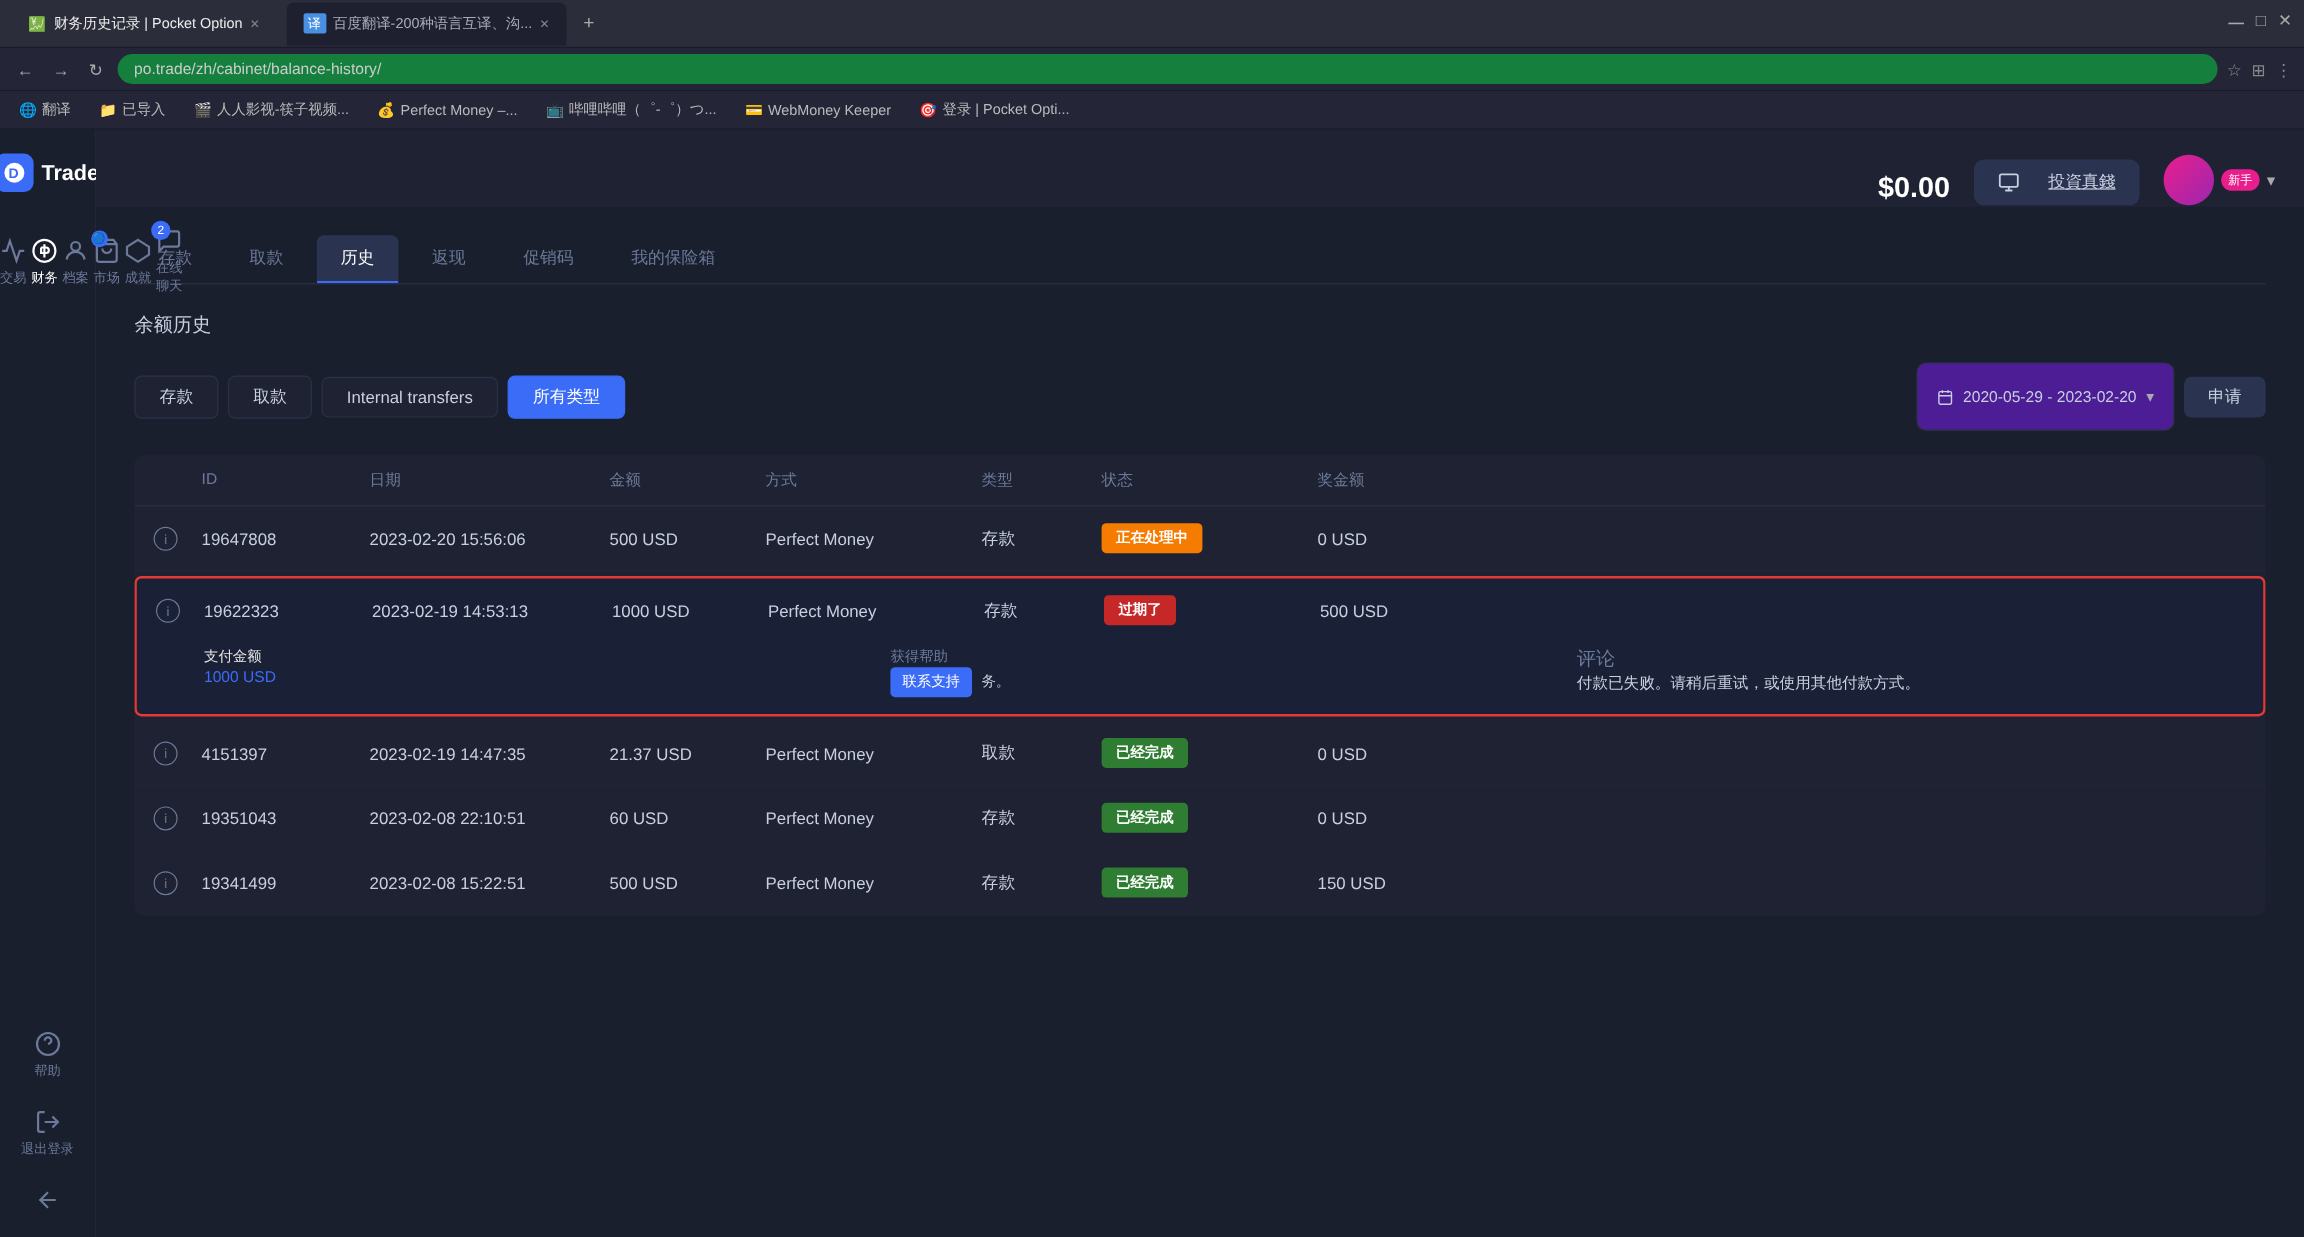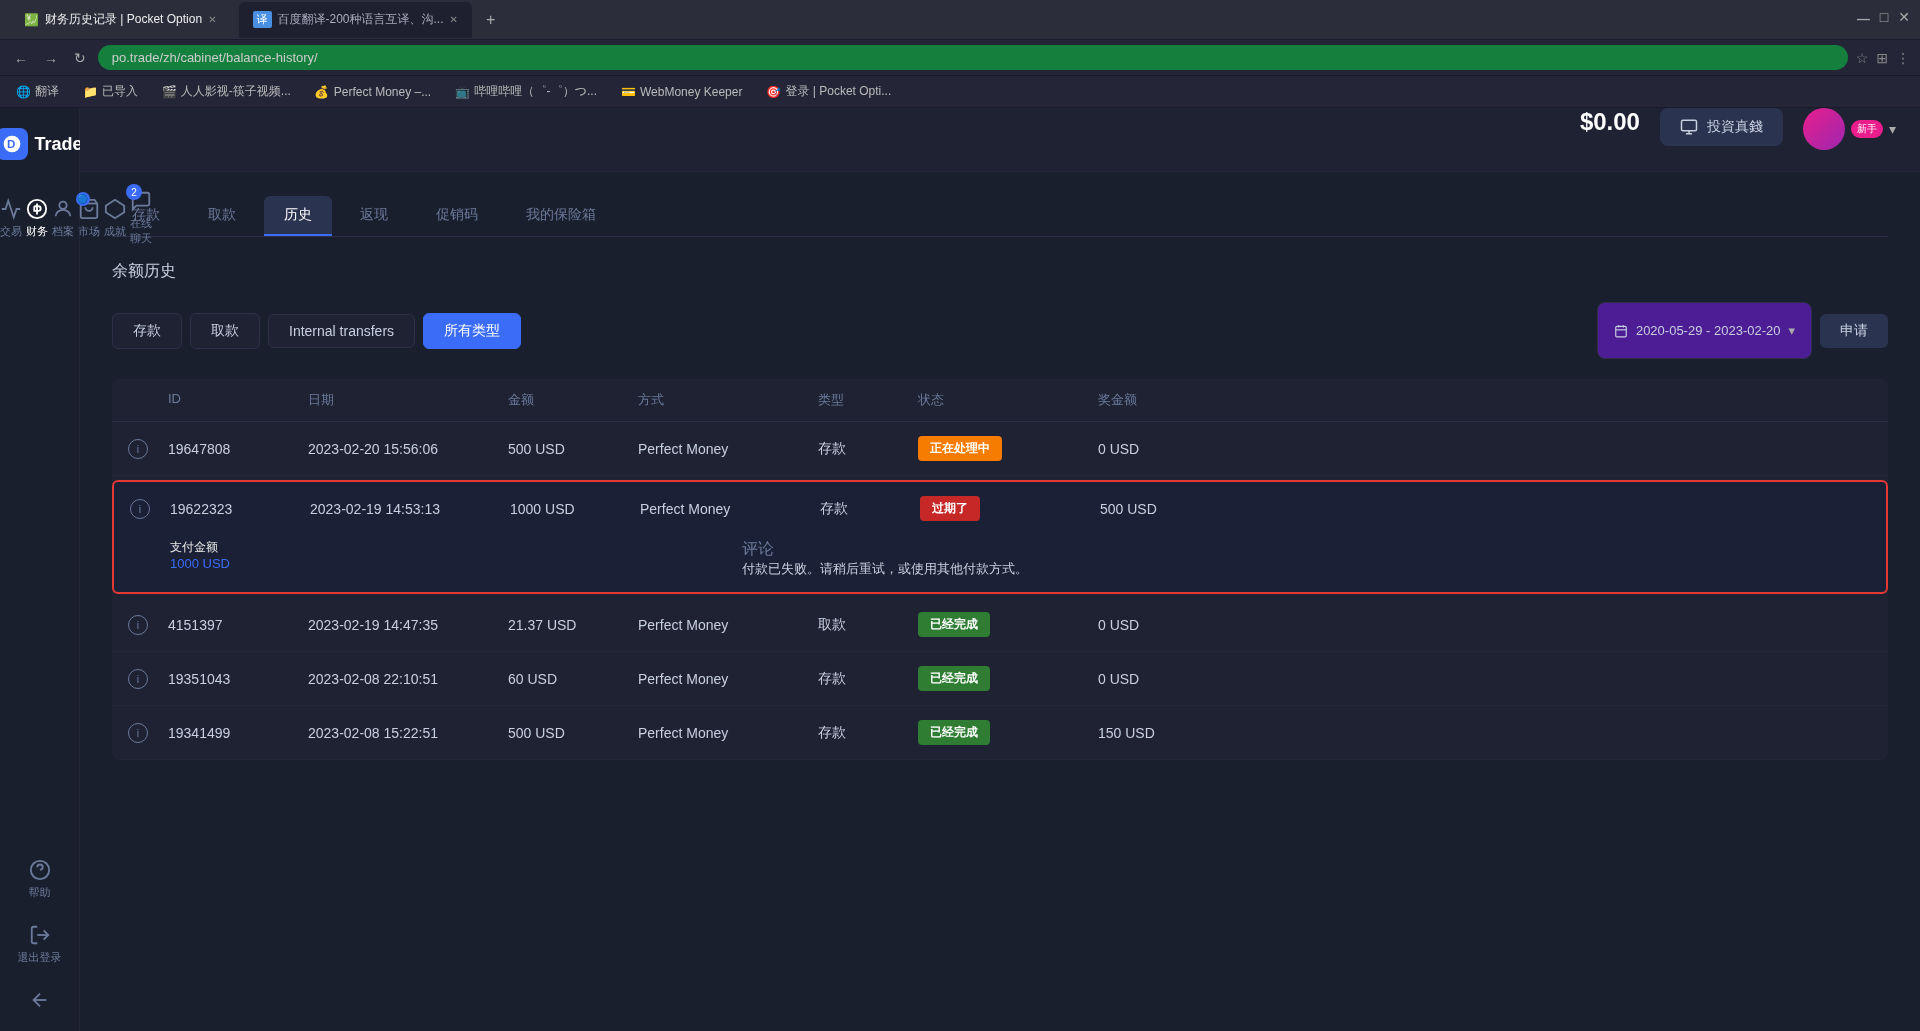--- a/index.html
+++ b/index.html
@@ -34,23 +34,23 @@
     .sidebar-item.active { color: #fff; }
     .sidebar-item svg { width: 22px; height: 22px; }
     .sidebar-item-label { font-size: 11px; }
     .sidebar-badge { position: absolute; top: 6px; right: 14px; background: #3b6cf7; color: white; font-size: 10px; width: 16px; height: 16px; border-radius: 50%; display: flex; align-items: center; justify-content: center; }
     .sidebar-bottom { margin-top: auto; display: flex; flex-direction: column; align-items: center; gap: 4px; }
 
     
     .main-content { flex: 1; display: flex; flex-direction: column; overflow: hidden; }
 
     
-    .header { background: #1e2233; height: 64px; display: flex; align-items: flex-start; justify-content: flex-end; padding: 0 24px; gap: 20px; border-bottom: 1px solid #242638; }
+    .header { background: #1e2233; height: 64px; display: flex; align-items: flex-end; justify-content: flex-end; padding: 0 24px; gap: 20px; border-bottom: 1px solid #242638; }
     .balance-display { font-size: 24px; font-weight: 700; color: #fff; }
-    .invest-btn { background: #2a3350; border: none; border-radius: 8px; padding: 10px 20px; color: #c8d0e0; cursor: pointer; display: flex; align-items: center; gap: 9px; font-size: 14px; }
+    .invest-btn { background: #2a3350; border: none; border-radius: 8px; padding: 10px 20px; color: #c8d0e0; cursor: pointer; display: flex; align-items: center; gap: 24px; font-size: 14px; text-decoration: underline; }
     .invest-btn svg { width: 18px; height: 18px; }
     .avatar { width: 42px; height: 42px; border-radius: 50%; background: linear-gradient(135deg, #e91e8c, #9c27b0); display: flex; align-items: center; justify-content: center; color: white; font-size: 12px; font-weight: bold; cursor: pointer; }
     .avatar-wrapper { display: flex; align-items: center; gap: 6px; cursor: pointer; }
     .avatar-badge { background: #e91e8c; color: white; font-size: 10px; padding: 2px 6px; border-radius: 10px; }
 
     
     .page-content { flex: 1; padding: 24px 32px; overflow-y: auto; }
 
     
     .tabs { display: flex; gap: 8px; margin-bottom: 24px; border-bottom: 1px solid #2e3048; padding-bottom: 0; }
@@ -320,20 +320,25 @@
             <div>存款</div>
             <div><span class="status-badge status-expired">过期了</span></div>
             <div>500 USD</div>
           </div>
           <div style="display: grid; grid-template-columns: 1fr 1fr 1fr; padding: 4px 16px 14px 56px; gap: 16px;">
             <div>
               <div style="color:#e5e5e5;font-size:12px;">支付金额</div>
               <div style="color:#3b6cf7;font-size:13px;">1000 USD</div>
             </div>
             <div>
+              <div style="color:#6b7a9a;font-size:12px;">获得帮助</div>
+              <div class="support-link">联系支持</div>
+              <span style="font-size:12px;color:#c8d0e0;margin-left:4px;">务。</span>
+            </div>
+            <div>
               <div style="color:#6b7a9a;font-size:16px;">评论</div>
               <div style="color:#c8d0e0;font-size:13px;">付款已失败。请稍后重试，或使用其他付款方式。</div>
             </div>
           </div>
         </div>
 
         <div class="table-row">
           <div class="info-icon">ℹ</div>
           <div>4151397</div>
           <div>2023-02-19 14:47:35</div>

